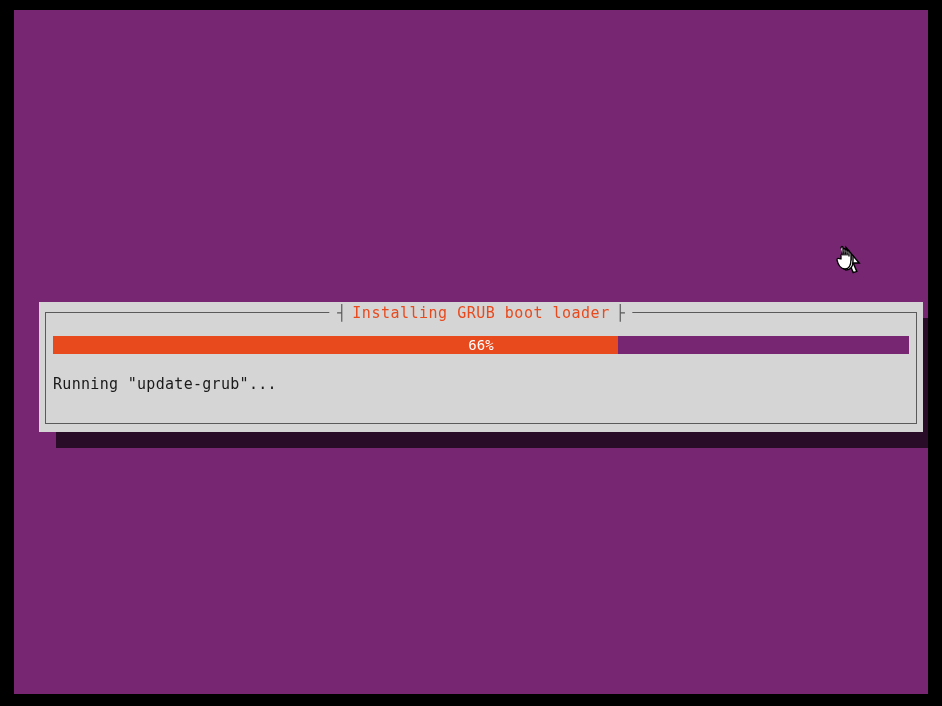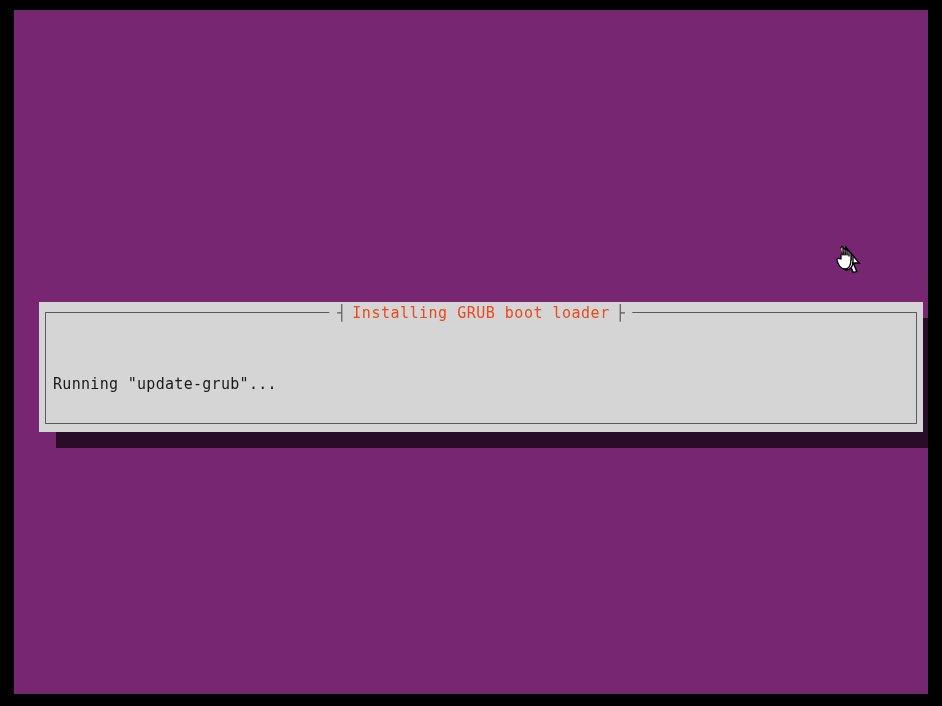--- a/index.html
+++ b/index.html
@@ -118,20 +118,24 @@
 
   <div class="dialog">
     <div class="dialog-border"></div>
 
     <div class="dialog-title-wrap">
       <span class="title-bracket">┤</span>
       <span class="dialog-title">Installing GRUB boot loader</span>
       <span class="title-bracket">├</span>
     </div>
 
+    <div class="progress-container">
+      <div class="progress-fill" id="progress-fill" style="width: 66%;"></div>
+      <div class="progress-label">66%</div>
+    </div>
 
     <div class="status-text">Running "update-grub"...</div>
   </div>
 
   <div class="cursor">
     <svg width="30" height="34" viewBox="0 0 30 34">
       <path d="M 10 2 L 10 18 L 13 16 L 16 23 L 19 22 L 16 15 L 21 15 Z" transform="translate(2,0) scale(1.2)" fill="#ffffff" stroke="#000000" stroke-width="1.2"></path>
       <path d="M 8 5 L 8 12 M 11 4 L 11 12 M 14 5 L 14 12 M 17 7 L 17 12
                M 6 12 Q 6 20 12 22 Q 19 22 19 13 L 19 8" transform="translate(2,3)" fill="#ffffff" stroke="#000000" stroke-width="1.4" stroke-linecap="round" stroke-linejoin="round"></path>
       <path d="M 9 3 C 9 1 11 1 11 3 L 11 10

